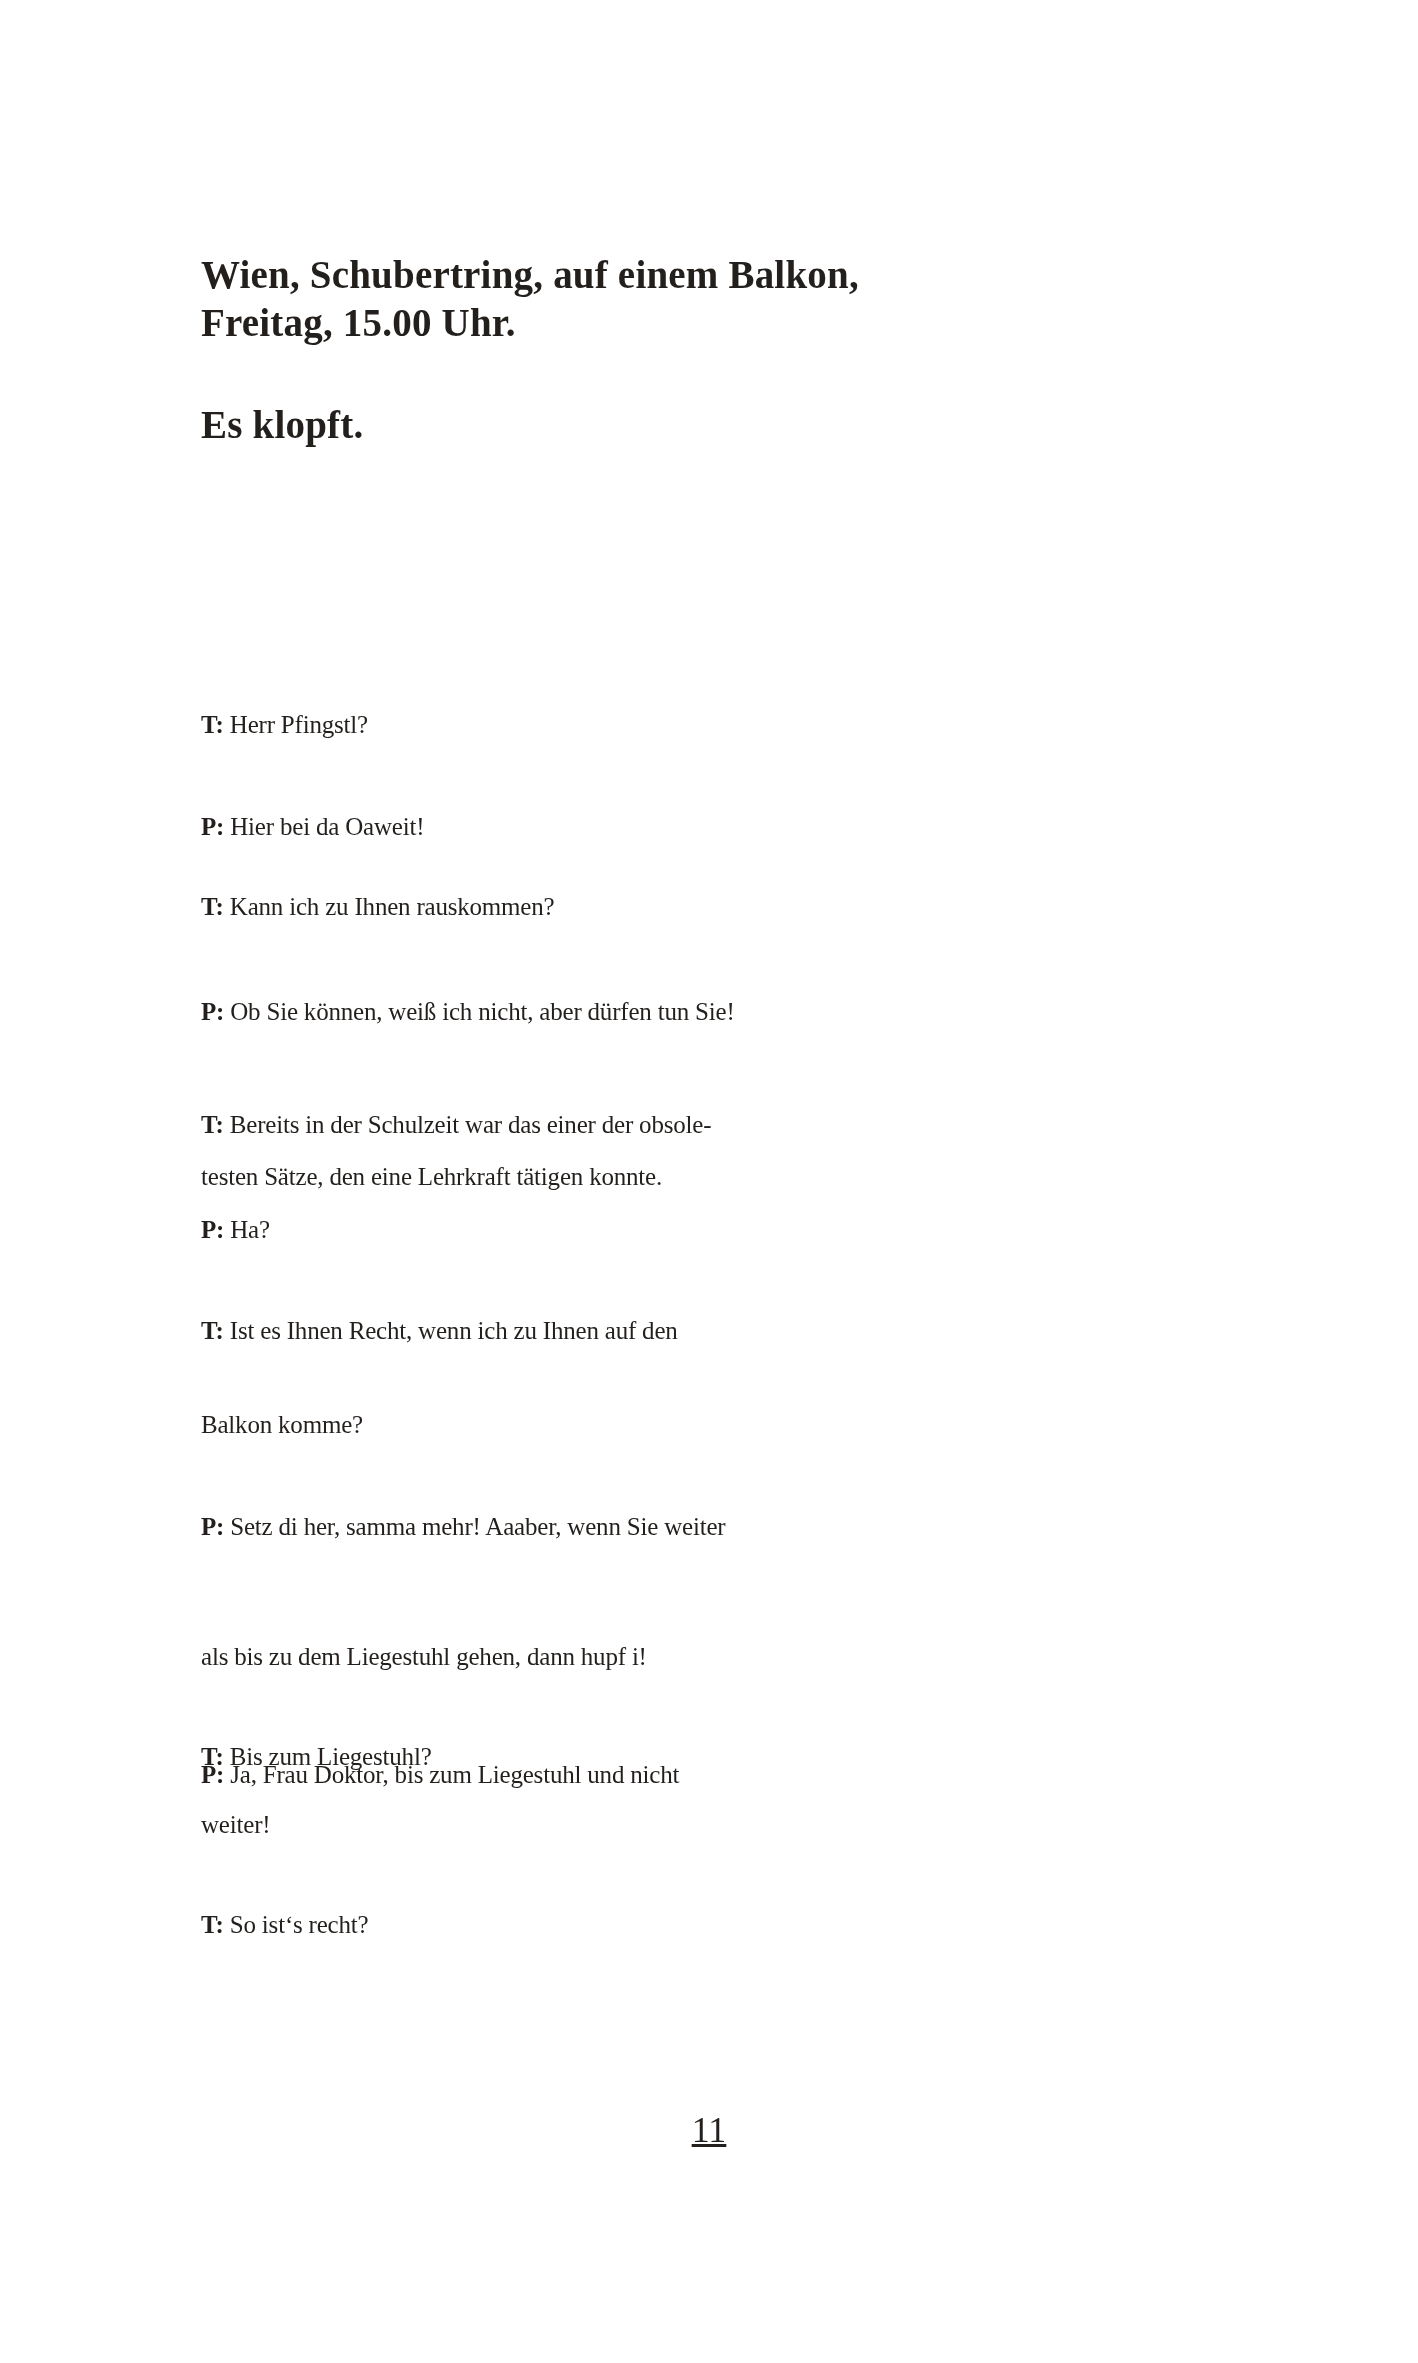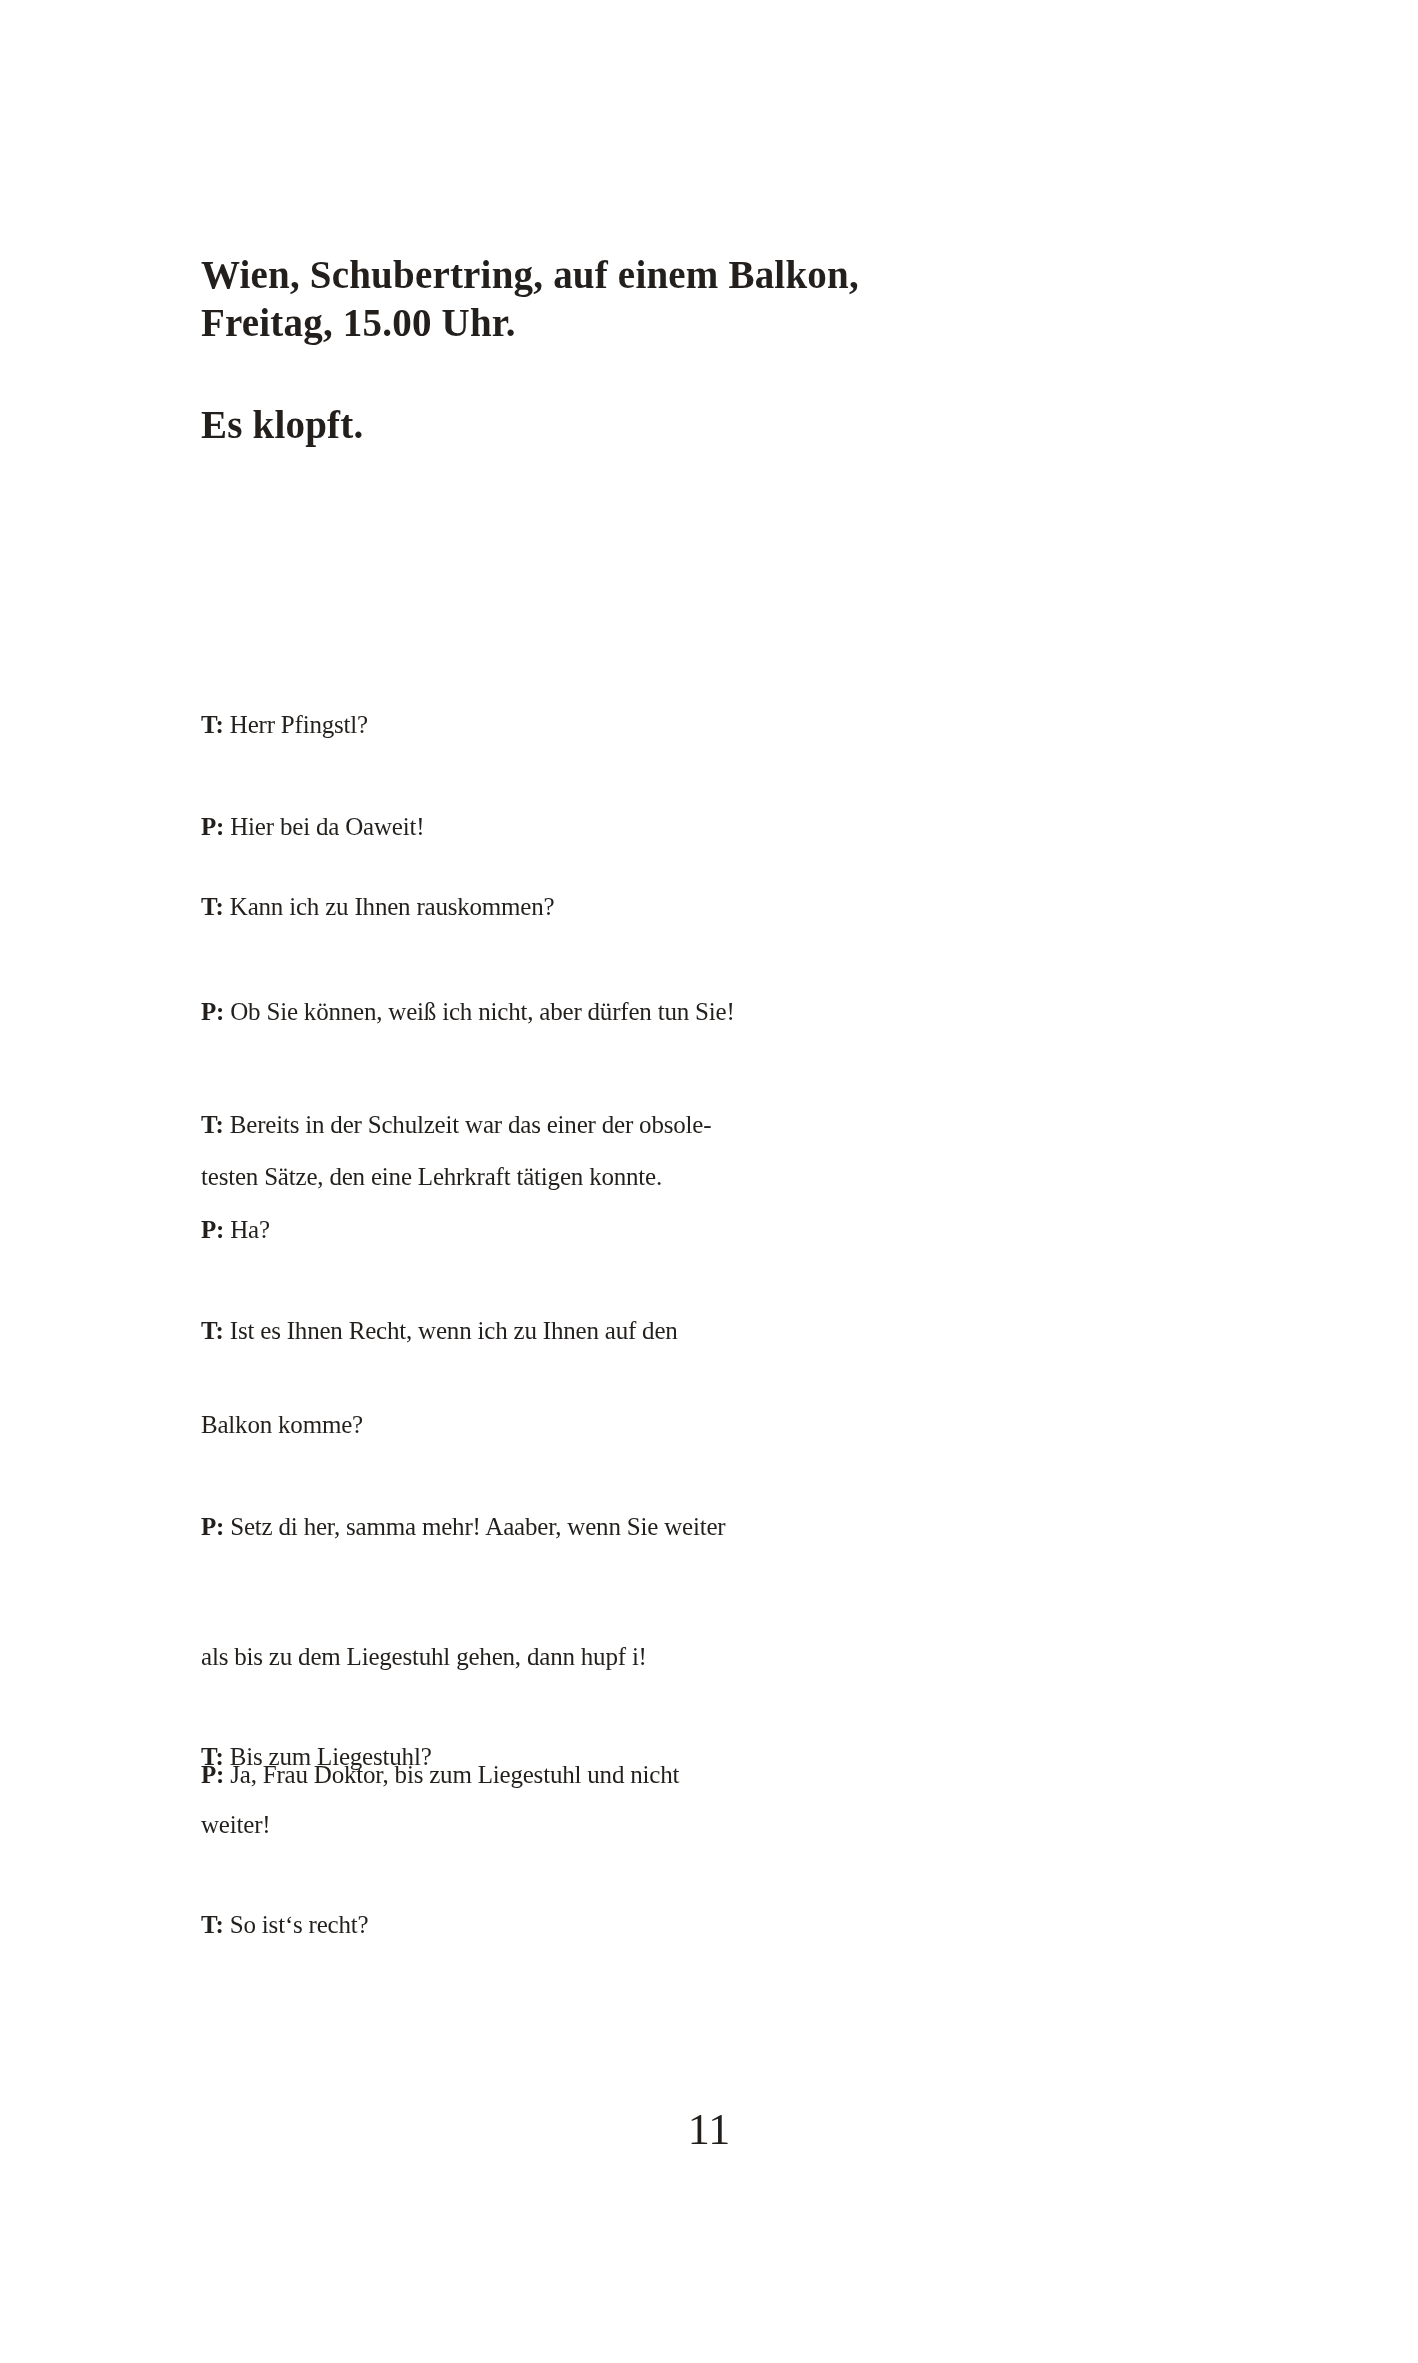--- a/index.html
+++ b/index.html
@@ -36,23 +36,24 @@
       letter-spacing: 0.2px;
     }
     .speaker {
       font-weight: bold;
     }
     .page-number {
       position: absolute;
       left: 0;
       width: 1418px;
       text-align: center;
-      font-size: 44px;
+      font-size: 36px;
       line-height: 50px;
       top: 2105px;
+      text-decoration: underline;
     }
   </style>
 </head>
 <body>
 
 <div class="page">
 
   <div class="heading">
     <div class="line" style="top:250px">Wien, Schubertring, auf einem Balkon,</div>
     <div class="line" style="top:298px">Freitag, 15.00 Uhr.</div>

